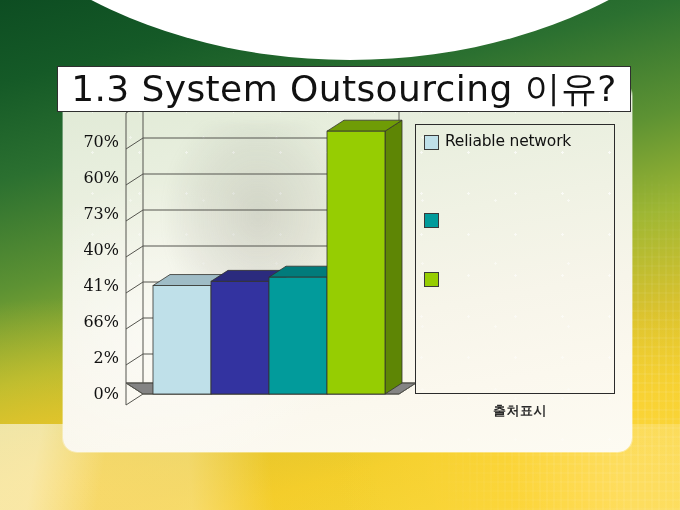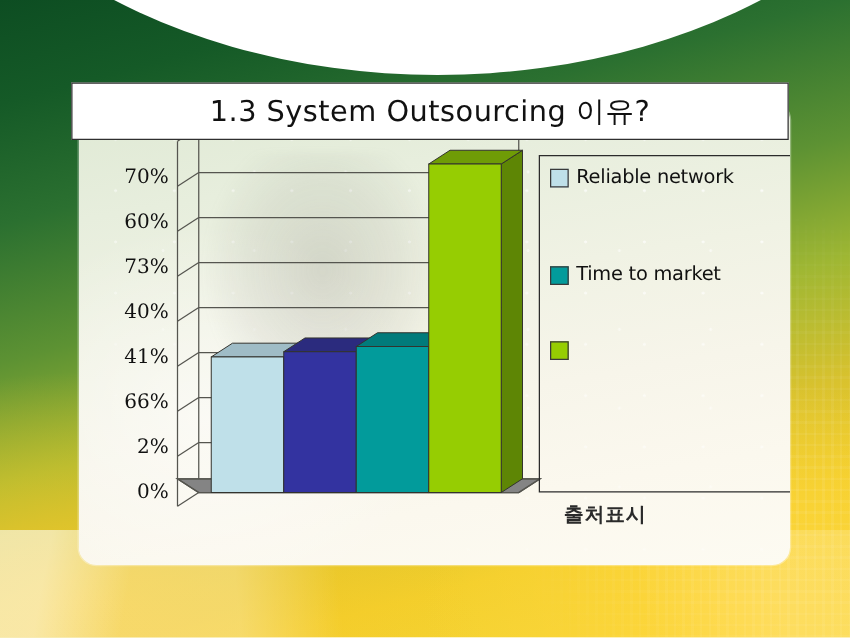--- a/index.html
+++ b/index.html
@@ -68,48 +68,48 @@
     background:radial-gradient(ellipse at 50% 45%, rgba(120,120,110,.22) 0%, rgba(120,120,110,.10) 45%, rgba(0,0,0,0) 72%);
     filter:blur(3px);}
 
   
   #title-box{
     position:absolute;left:57px;top:66px;width:572px;height:44px;z-index:6;
     background:#ffffff;border:1px solid #2f2f2f;
     display:flex;align-items:center;justify-content:center;
   }
   #title-text{
-    font-size:23px;color:#111;letter-spacing:.4px;white-space:nowrap;
+    font-size:36px;color:#111;letter-spacing:.4px;white-space:nowrap;
     font-family:"DejaVu Sans","Liberation Sans",sans-serif;font-weight:400;
   }
 
   
-  #chart{position:absolute;left:16px;top:0;width:569px;height:370px;z-index:5;}
+  #chart{position:absolute;left:0;top:0;width:569px;height:370px;z-index:5;}
   .axis-lab{
     position:absolute;right:0;width:46px;text-align:right;
     font-family:"DejaVu Serif","Liberation Serif",serif;
     font-size:16px;color:#111;transform:translateY(-50%);
   }
   #ylabels{position:absolute;left:0px;top:0;width:56px;height:370px;}
 
   #legend{
-    position:absolute;left:352px;top:42px;width:216px;height:270px;
+    position:absolute;left:352px;top:42px;width:200px;height:270px;
     border:1px solid #2b2b2b;background:transparent;
     padding:6px 4px 0 8px;box-sizing:border-box;
   }
   .leg-row{display:flex;align-items:flex-start;margin-bottom:2px;}
   .leg-sw{width:13px;height:13px;border:1px solid #3a3a3a;flex:0 0 13px;margin-top:4px;margin-right:6px;}
   .leg-txt{
     font-family:"DejaVu Sans","Liberation Sans",sans-serif;
     font-size:15.5px;color:#111;line-height:20px;letter-spacing:-.2px;
   }
   #source{
-    position:absolute;left:372px;top:320px;width:170px;
+    position:absolute;left:372px;top:320px;width:170px;text-align:center;
     font-family:"DejaVu Sans","Liberation Sans",sans-serif;
-    font-size:16px;font-weight:bold;color:#2a2a2a;letter-spacing:.5px;
+    font-size:13px;font-weight:bold;color:#2a2a2a;letter-spacing:.5px;
   }
 </style>
 </head>
 <body>
 
 <div id="slide">
 
   <div class="swoosh2"></div>
   <div class="swoosh"></div>
   <div class="gold-streak"></div>
@@ -196,21 +196,20 @@
 
       <div id="legend">
         <div class="leg-row">
           <span class="leg-sw" style="background:#bfe0e9"></span>
           <span class="leg-txt">Reliable network</span>
         </div>
         <div style="height:18px"></div>
         <div style="height:38px"></div>
         <div class="leg-row">
           <span class="leg-sw" style="background:#029b9b"></span>
-          <span class="leg-txt">Time to market</span>
         </div>
         <div style="height:38px"></div>
         <div class="leg-row">
           <span class="leg-sw" style="background:#96cd02"></span>
         </div>
       </div>
 
       <div id="source">출처표시</div>
     </div>
   </div>

